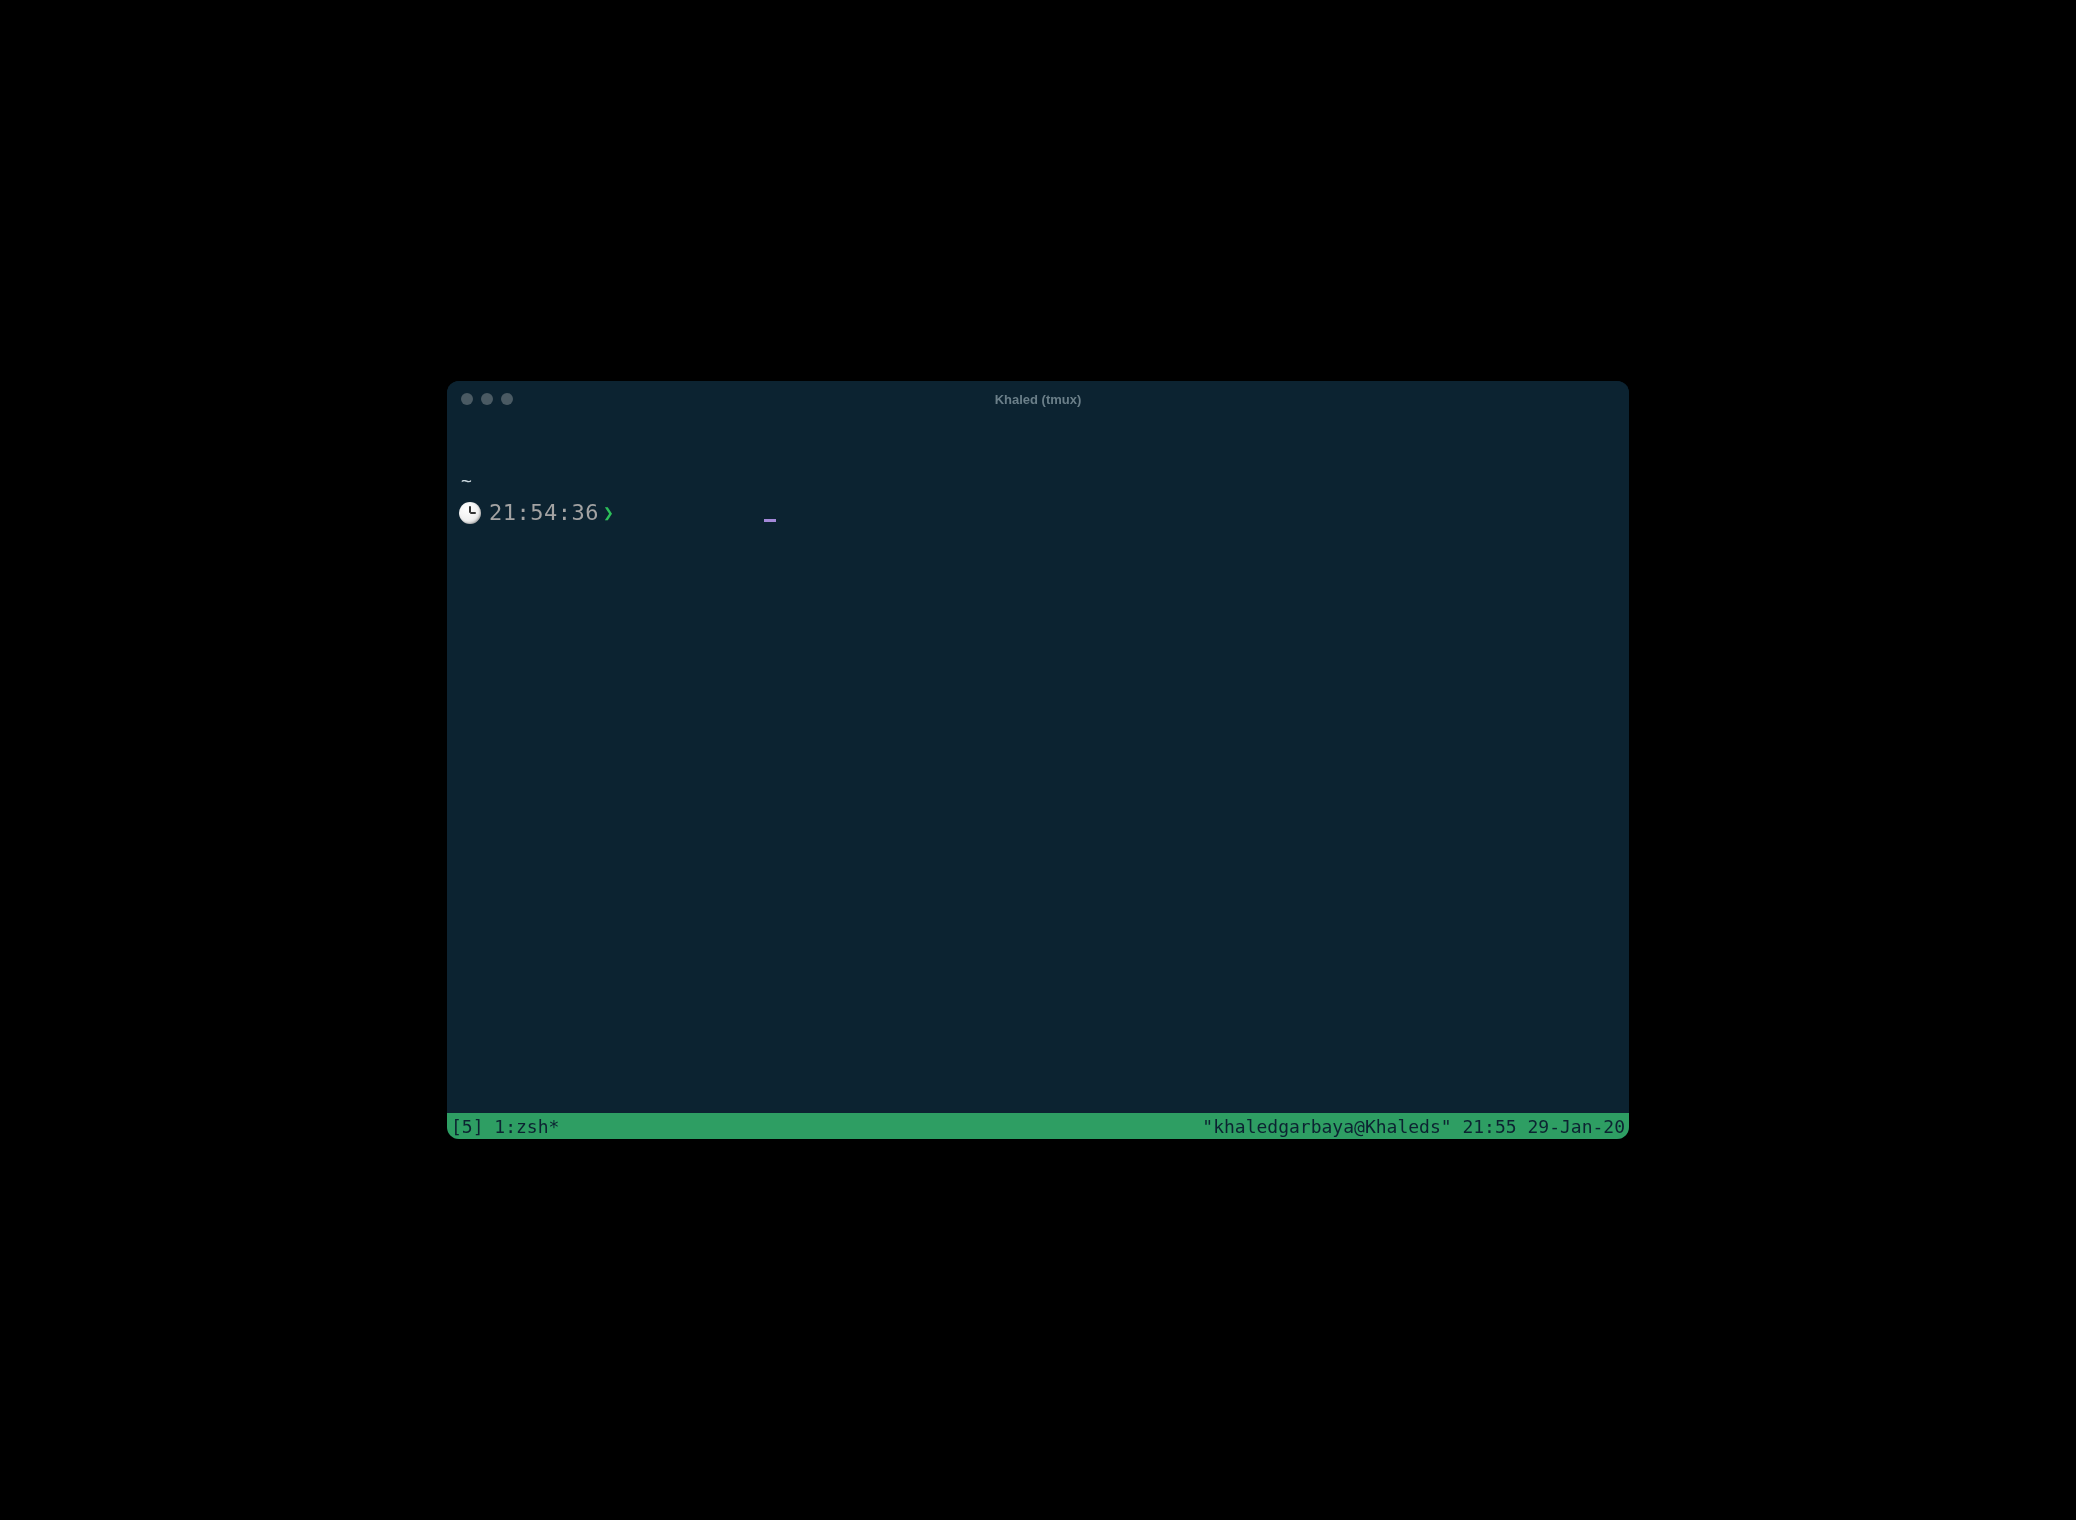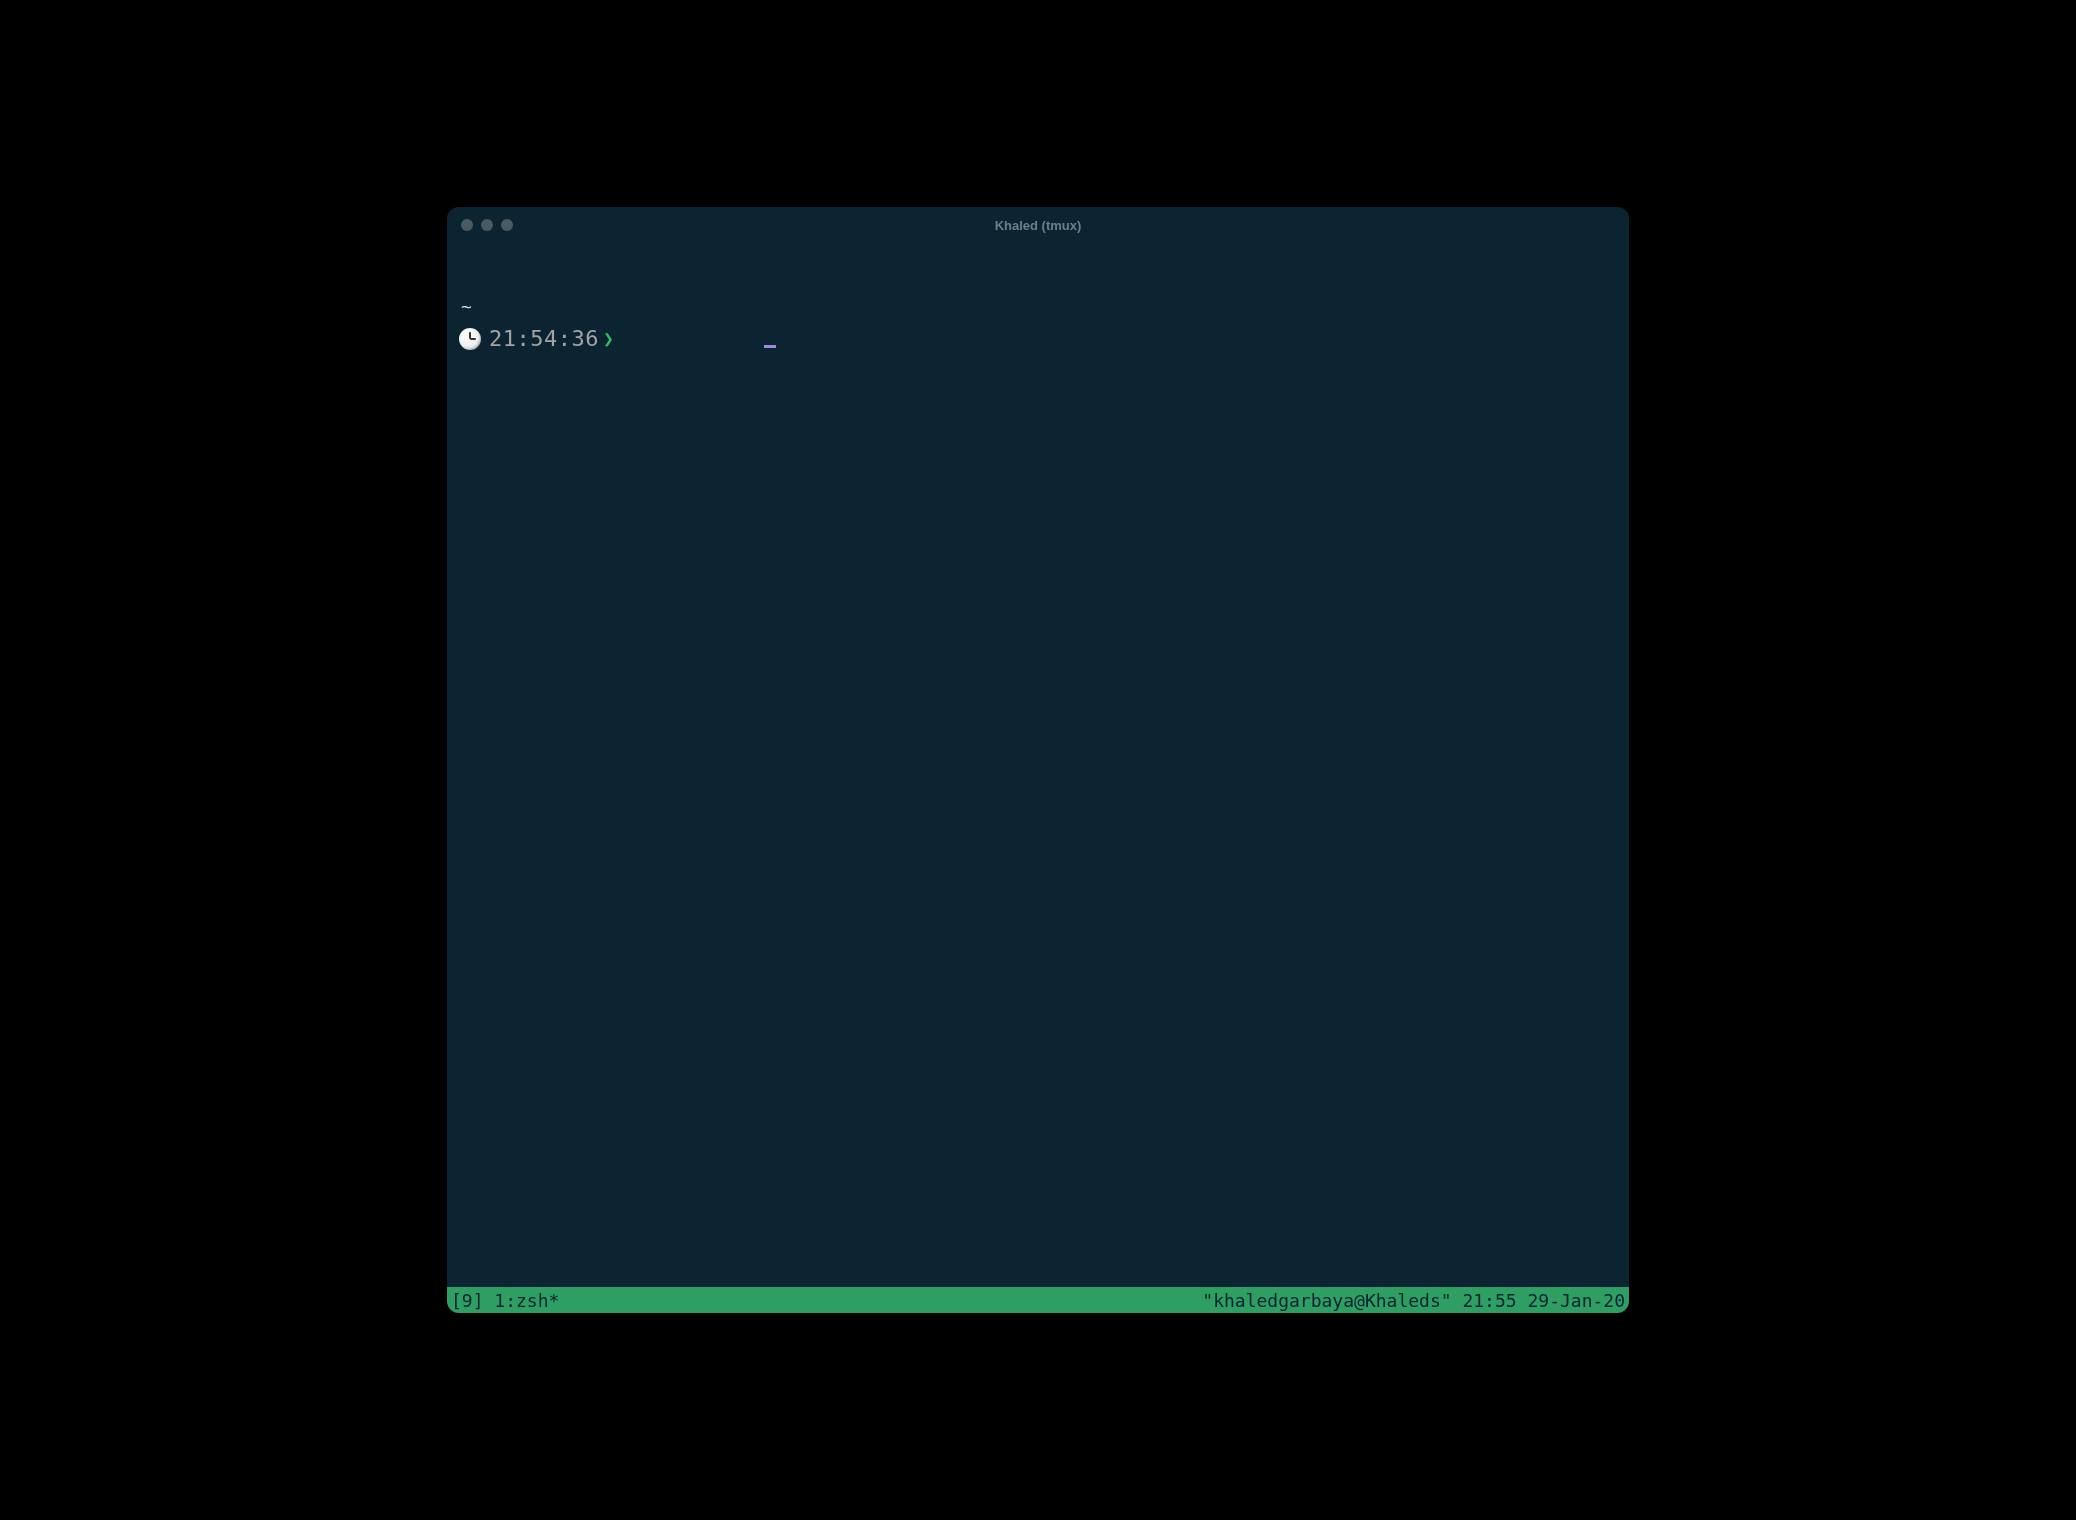--- a/index.html
+++ b/index.html
@@ -10,21 +10,21 @@
     overflow: hidden;
   }
   body {
     display: flex;
     align-items: center;
     justify-content: center;
     font-family: "SF Mono", "Menlo", "Consolas", monospace;
   }
   .window {
     width: 1182px;
-    height: 1106px;
+    height: 758px;
     background: #0c2331;
     border-radius: 12px;
     box-shadow: 0 20px 60px rgba(0,0,0,0.6);
     display: flex;
     flex-direction: column;
     overflow: hidden;
     position: relative;
   }
   .titlebar {
     height: 36px;
@@ -166,18 +166,18 @@
     <div class="prompt-line1">~</div>
     <div class="prompt-line2">
       <span class="clock-icon"></span>
       <span class="prompt-time">21:54:36</span>
       <span class="prompt-arrow">❯</span>
       <span class="cursor"></span>
     </div>
   </div>
 
   <div class="statusbar">
-    <span class="status-left">[9] 1:zsh*</span>
+    <span class="status-left">[5] 1:zsh*</span>
     <span class="status-spacer"></span>
     <span class="status-right"><span>"khaledgarbaya@Khaleds"</span> <span>21:55</span> <span>29-Jan-20</span></span>
   </div>
 
 </div>
 
 </body></html>

